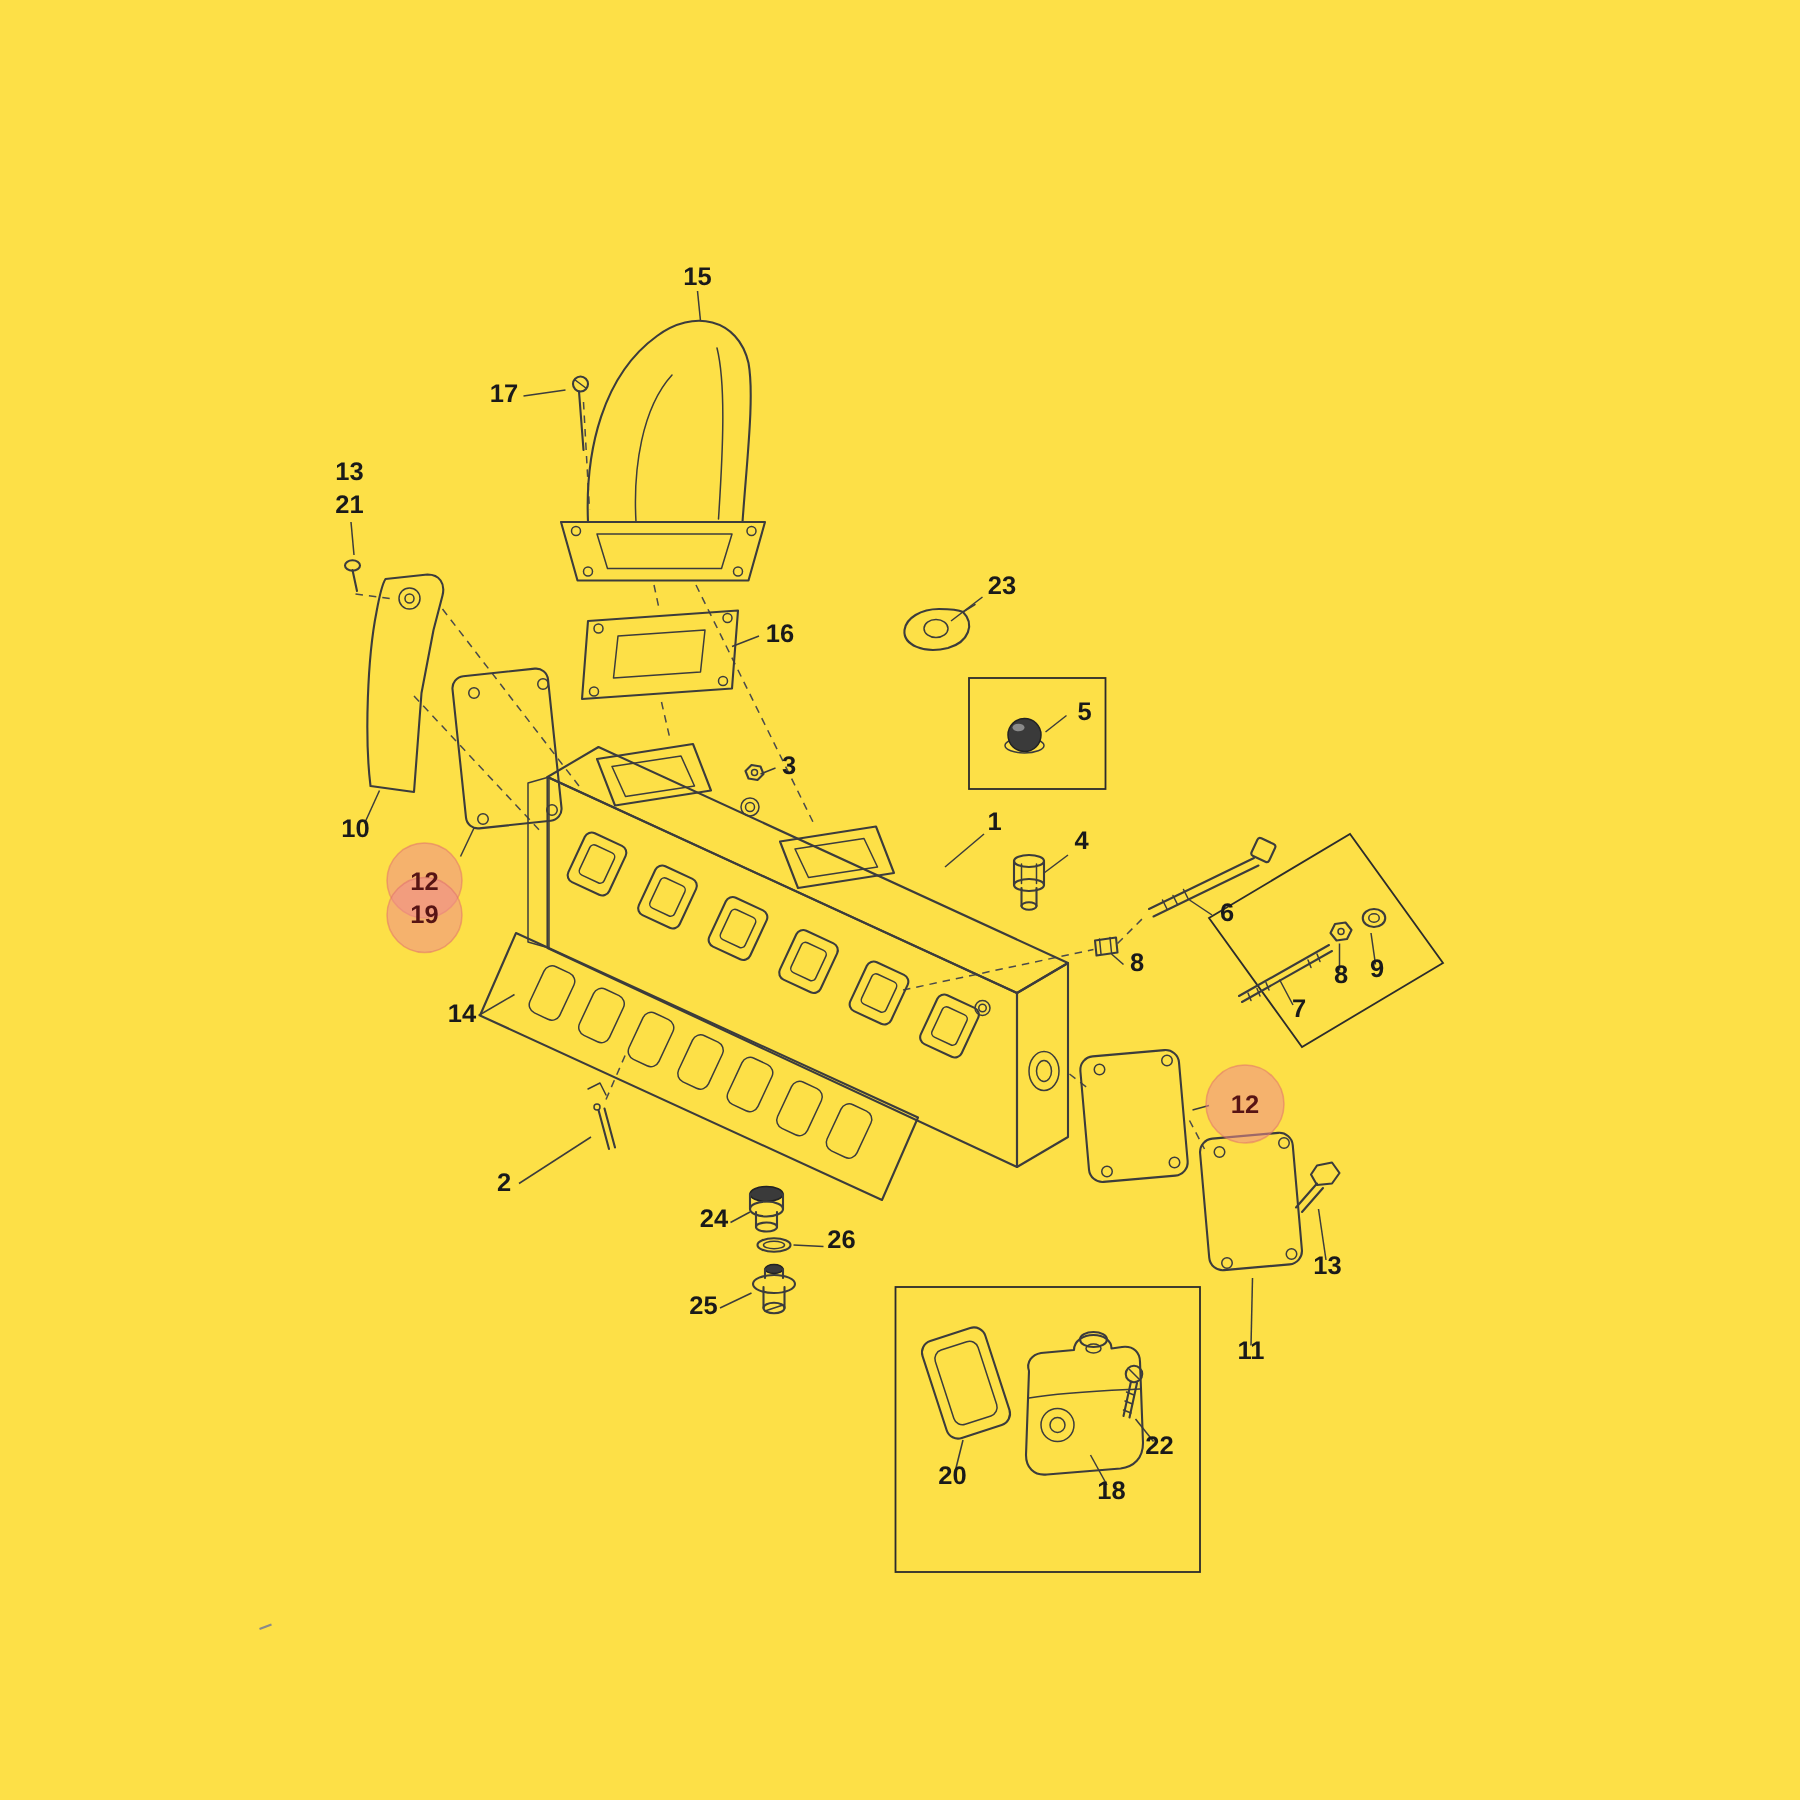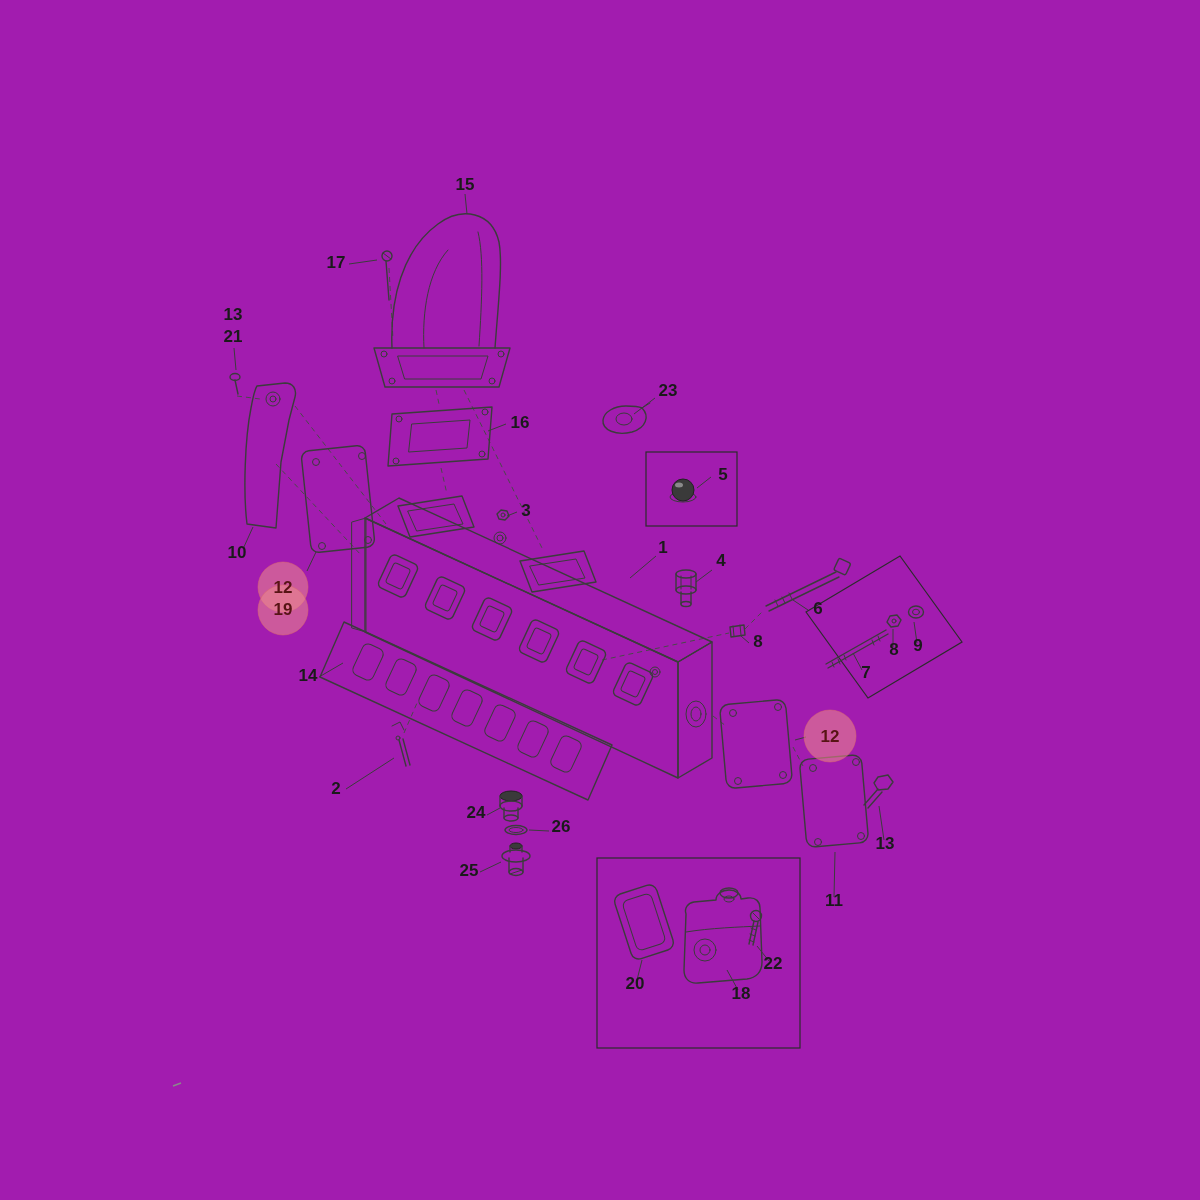--- a/index.html
+++ b/index.html
@@ -1,16 +1,16 @@
 <!DOCTYPE html>
 <html><head>
 <meta charset="utf-8">
 <style>
   html,body { margin:0; padding:0; background:#ffffff; }
-  .page { position:relative; width:1200px; height:1200px; background:#a21caf; overflow:hidden; }
+  .page { position:relative; width:1200px; height:1200px; background:#fde047; overflow:hidden; }
   svg { display:block; }
   text {
     font-family:"Liberation Sans", sans-serif;
     font-weight:700;
     font-size:17px;
     fill:#1a1a1a;
     text-anchor:middle;
   }
   text.hl { fill:#571414; }
   .part { fill:none; stroke:#3c3c3c; stroke-width:1.4; stroke-linejoin:round; stroke-linecap:round; }

